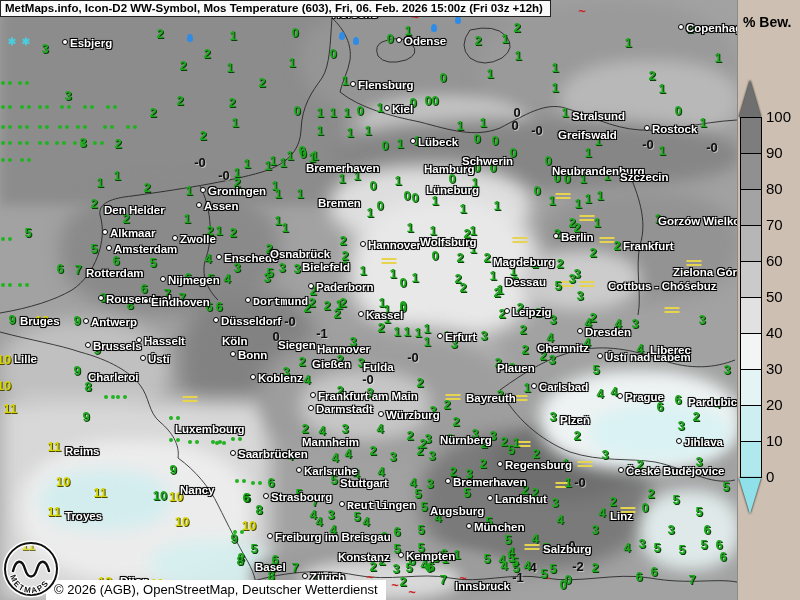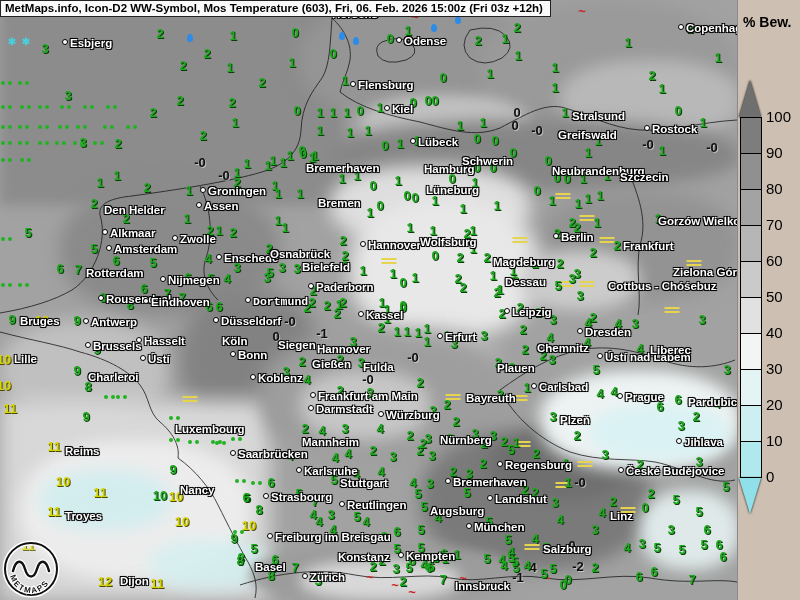--- a/index.html
+++ b/index.html
@@ -538,21 +538,21 @@
       <div class="city" style="left: 445px; top: 476px;"><span class="cmark"></span><span>Bremerhaven</span></div>
       <div class="city" style="left: 487px; top: 493px;"><span class="cmark"></span><span>Landshut</span></div>
       <div class="city" style="left: 466px; top: 521px;"><span class="cmark"></span><span>München</span></div>
       <div class="city" style="left: 430px; top: 505px;"><span>Augsburg</span></div>
       <div class="city" style="left: 398px; top: 550px;"><span class="cmark"></span><span>Kempten</span></div>
       <div class="city" style="left: 338px; top: 551px;"><span>Konstanz</span></div>
       <div class="city" style="left: 302px; top: 571px;"><span class="cmark"></span><span>Zürich</span></div>
       <div class="city" style="left: 255px; top: 561px;"><span>Basel</span></div>
       <div class="city" style="left: 267px; top: 531px;"><span class="cmark"></span><span>Freiburg im Breisgau</span></div>
       <div class="city" style="left: 263px; top: 491px;"><span class="cmark"></span><span>Strasbourg</span></div>
-      <div class="city" style="left: 339px; top: 499px;"><span class="cmark"></span><span>Reutlingen</span></div>
+      <div class="city" style="left: 339px; top: 499px; font-family: Liberation Mono, monospace;"><span class="cmark"></span><span>Reutlingen</span></div>
       <div class="city" style="left: 340px; top: 477px;"><span>Stuttgart</span></div>
       <div class="city" style="left: 296px; top: 465px;"><span class="cmark"></span><span>Karlsruhe</span></div>
       <div class="city" style="left: 230px; top: 448px;"><span class="cmark"></span><span>Saarbrücken</span></div>
       <div class="city" style="left: 302px; top: 436px;"><span>Mannheim</span></div>
       <div class="city" style="left: 440px; top: 434px;"><span>Nürnberg</span></div>
       <div class="city" style="left: 466px; top: 392px;"><span>Bayreuth</span></div>
       <div class="city" style="left: 378px; top: 409px;"><span class="cmark"></span><span>Würzburg</span></div>
       <div class="city" style="left: 308px; top: 403px;"><span class="cmark"></span><span>Darmstadt</span></div>
       <div class="city" style="left: 310px; top: 390px;"><span class="cmark"></span><span>Frankfurt am Main</span></div>
       <div class="city" style="left: 250px; top: 372px;"><span class="cmark"></span><span>Koblenz</span></div>
@@ -677,20 +677,21 @@
       <div class="legend-label" style="top: 289px;">50</div>
       <div class="legend-label" style="top: 325px;">40</div>
       <div class="legend-label" style="top: 361px;">30</div>
       <div class="legend-label" style="top: 397px;">20</div>
       <div class="legend-label" style="top: 433px;">10</div>
       <div class="legend-label" style="top: 469px;">0</div>
     </div>
 
   <div id="title-bar">MetMaps.info, Icon-D2 WW-Symbol, Mos Temperature (603), Fri, 06. Feb. 2026 15:00z (Fri 03z +12h)</div>
 
+  <div id="footer">© 2026 (AGB), OpenStreetMap, Deutscher Wetterdienst</div>
 
   <svg id="logo" width="60" height="60" viewBox="0 0 60 60">
     <defs>
         <path id="logoArc" d="M9,33 A21,21 0 0 0 51,33"></path>
       </defs>
     <circle cx="30" cy="30" r="26" fill="rgba(255,255,255,0.2)" stroke="#ffffff" stroke-width="5"></circle>
     <circle cx="30" cy="30" r="26" fill="none" stroke="#111" stroke-width="2"></circle>
     <path d="M12,32 C15,20 21,20 24,30 C27,40 33,40 36,30 C39,20 45,20 48,32" fill="none" stroke="#fff" stroke-width="5" stroke-linecap="round"></path>
     <path d="M12,32 C15,20 21,20 24,30 C27,40 33,40 36,30 C39,20 45,20 48,32" fill="none" stroke="#111" stroke-width="2.5" stroke-linecap="round"></path>
     <text font-size="8" font-weight="bold" font-family="Liberation Sans, sans-serif" fill="#111" stroke="#fff" stroke-width="2" paint-order="stroke" letter-spacing="1.5">

